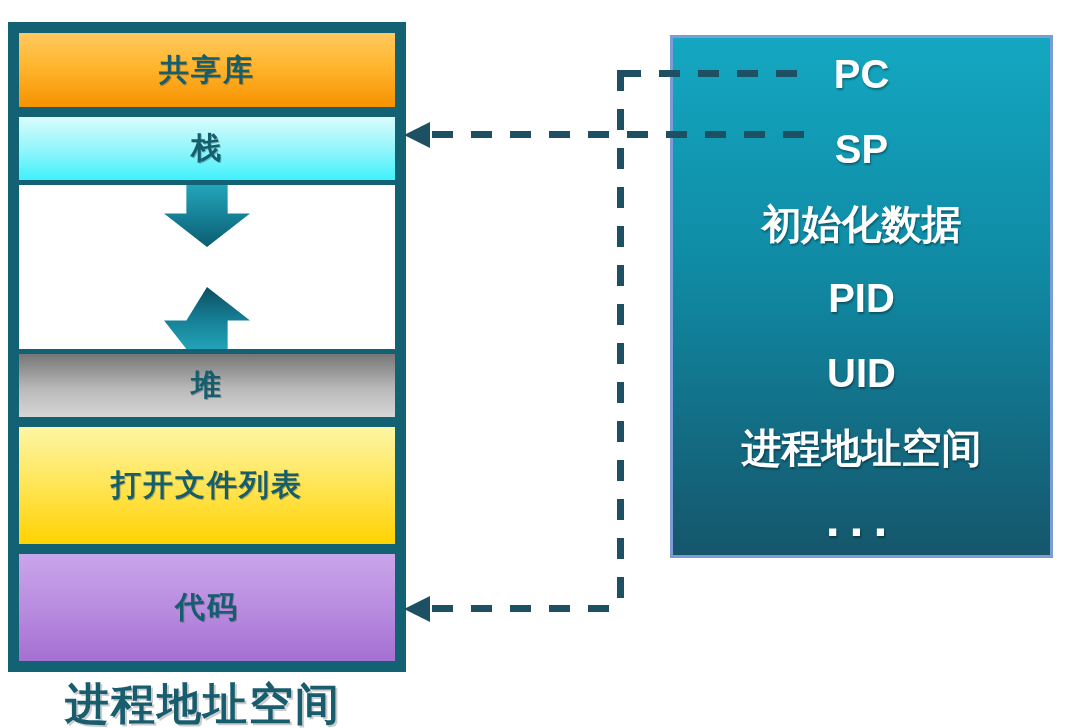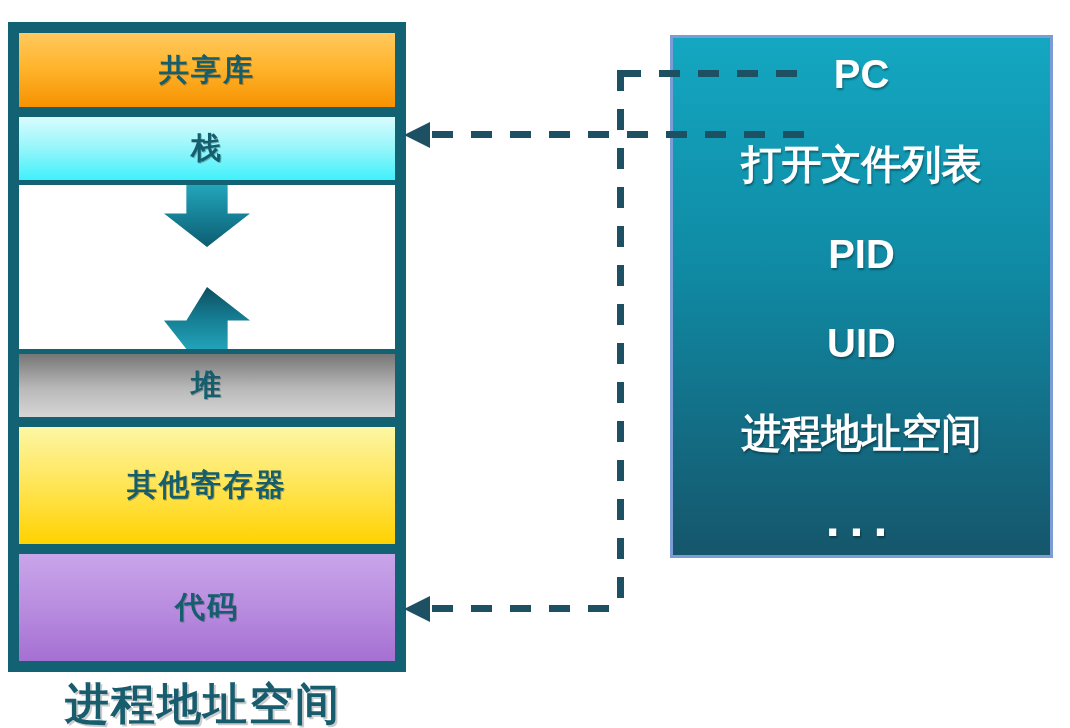--- a/index.html
+++ b/index.html
@@ -161,32 +161,33 @@
       <span class="seg-label">栈</span>
     </div>
     <div class="seg-gap">
       <div class="grow-arrow grow-down"></div>
       <div class="grow-arrow grow-up"></div>
     </div>
     <div class="seg seg-heap">
       <span class="seg-label">堆</span>
     </div>
     <div class="seg seg-data">
-      <span class="seg-label">其他寄存器</span>
+      <span class="seg-label">打开文件列表</span>
     </div>
     <div class="seg seg-code">
       <span class="seg-label">代码</span>
     </div>
   </div>
 
   <div class="caption">进程地址空间</div>
 
   <div class="pcb-box">
     <div class="pcb-line">PC</div>
-    <div class="pcb-line">打开文件列表</div>
+    <div class="pcb-line">SP</div>
+    <div class="pcb-line">初始化数据</div>
     <div class="pcb-line">PID</div>
     <div class="pcb-line">UID</div>
     <div class="pcb-line">进程地址空间</div>
     <div class="pcb-line dots">...</div>
   </div>
 
   <div class="dash-h dash-pc"></div>
   <div class="dash-v dash-vert"></div>
   <div class="dash-h dash-sp"></div>
   <div class="arrowhead-left arrow-sp"></div>

